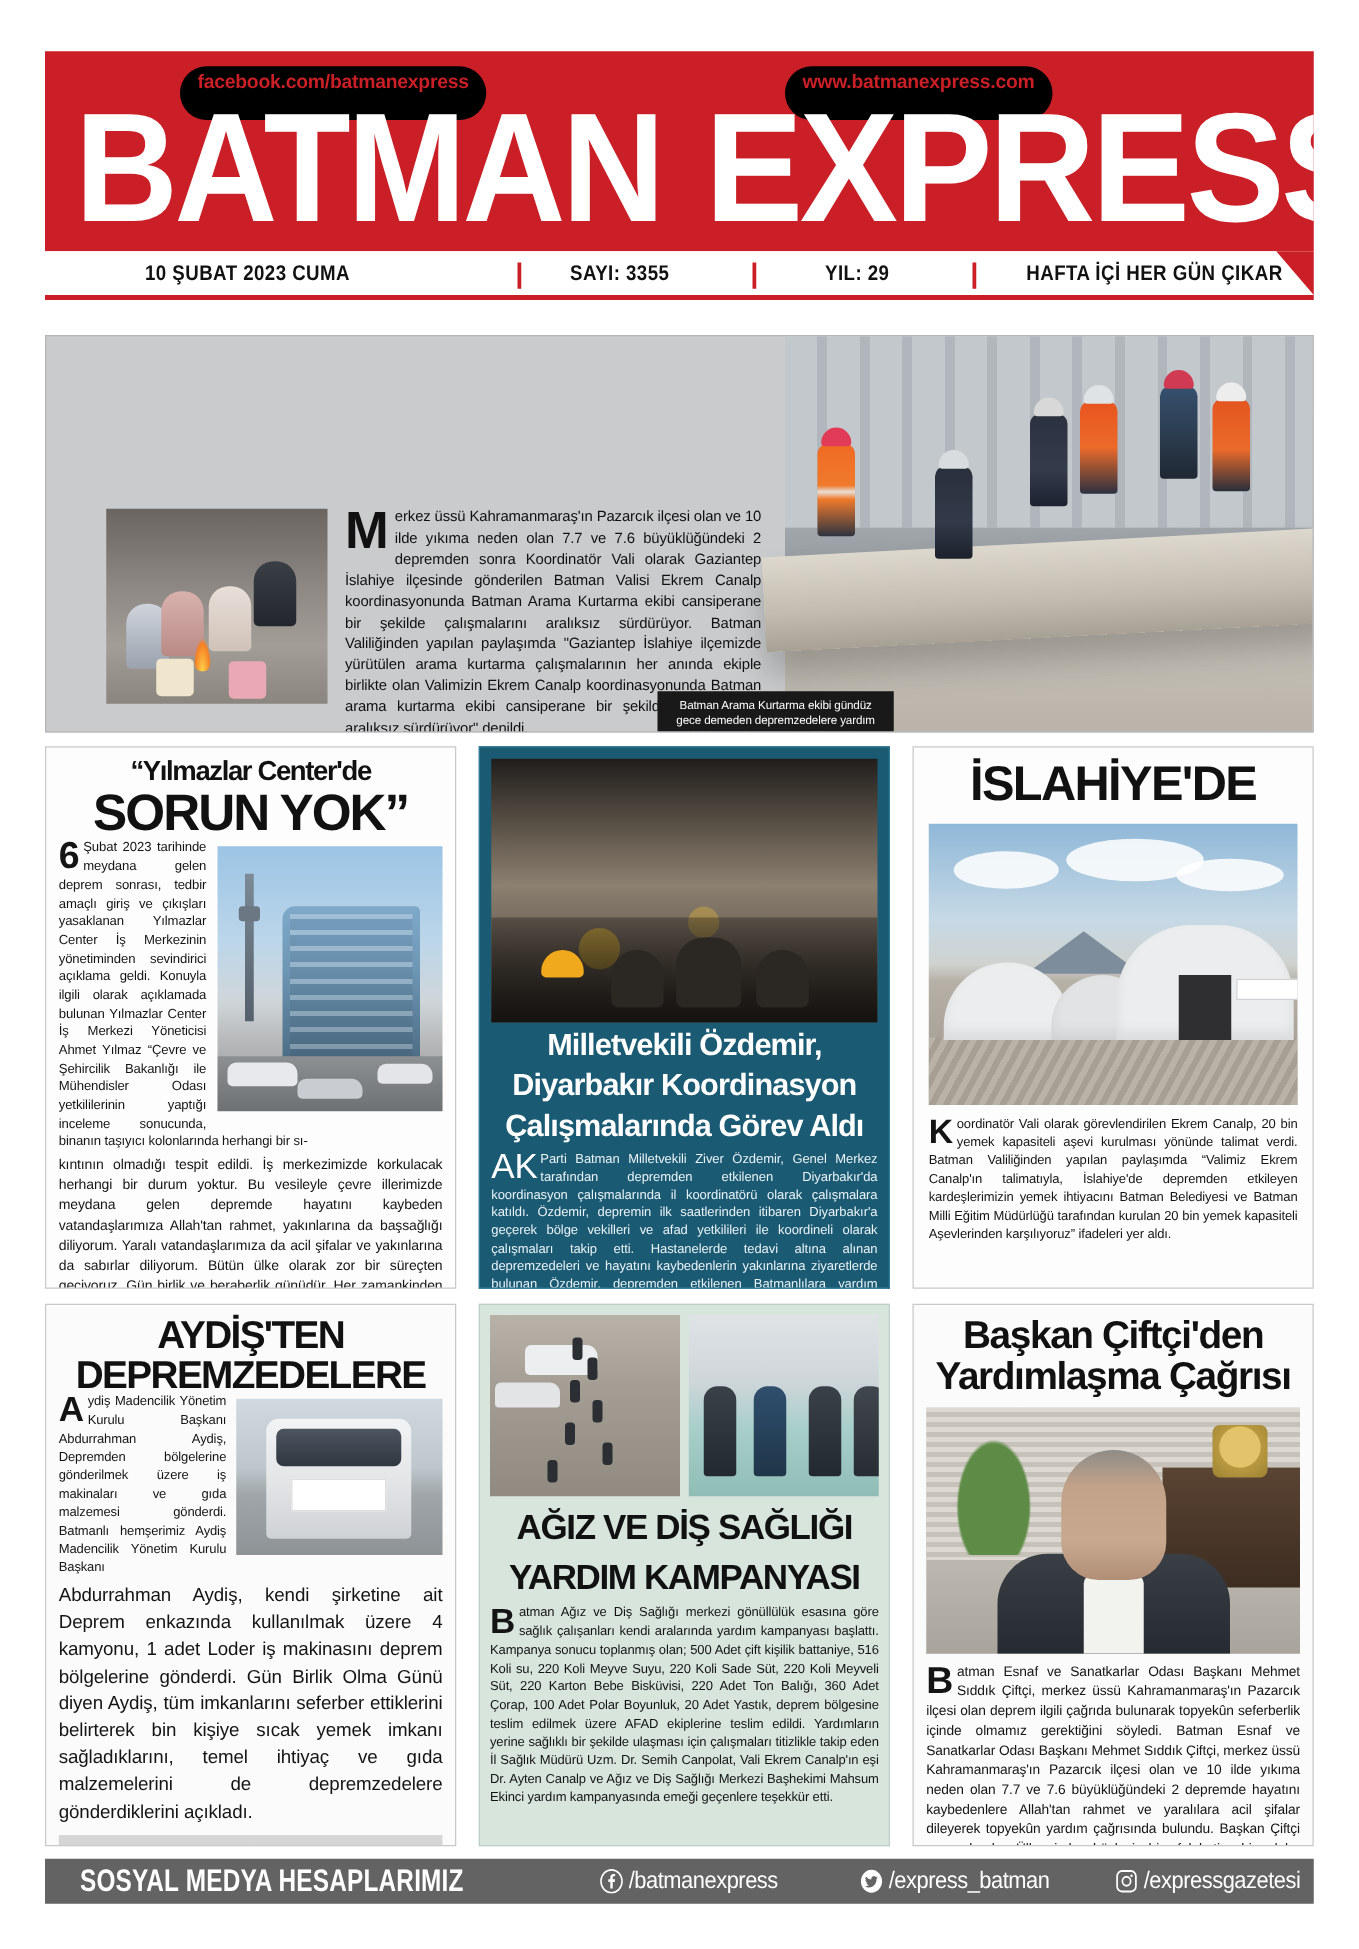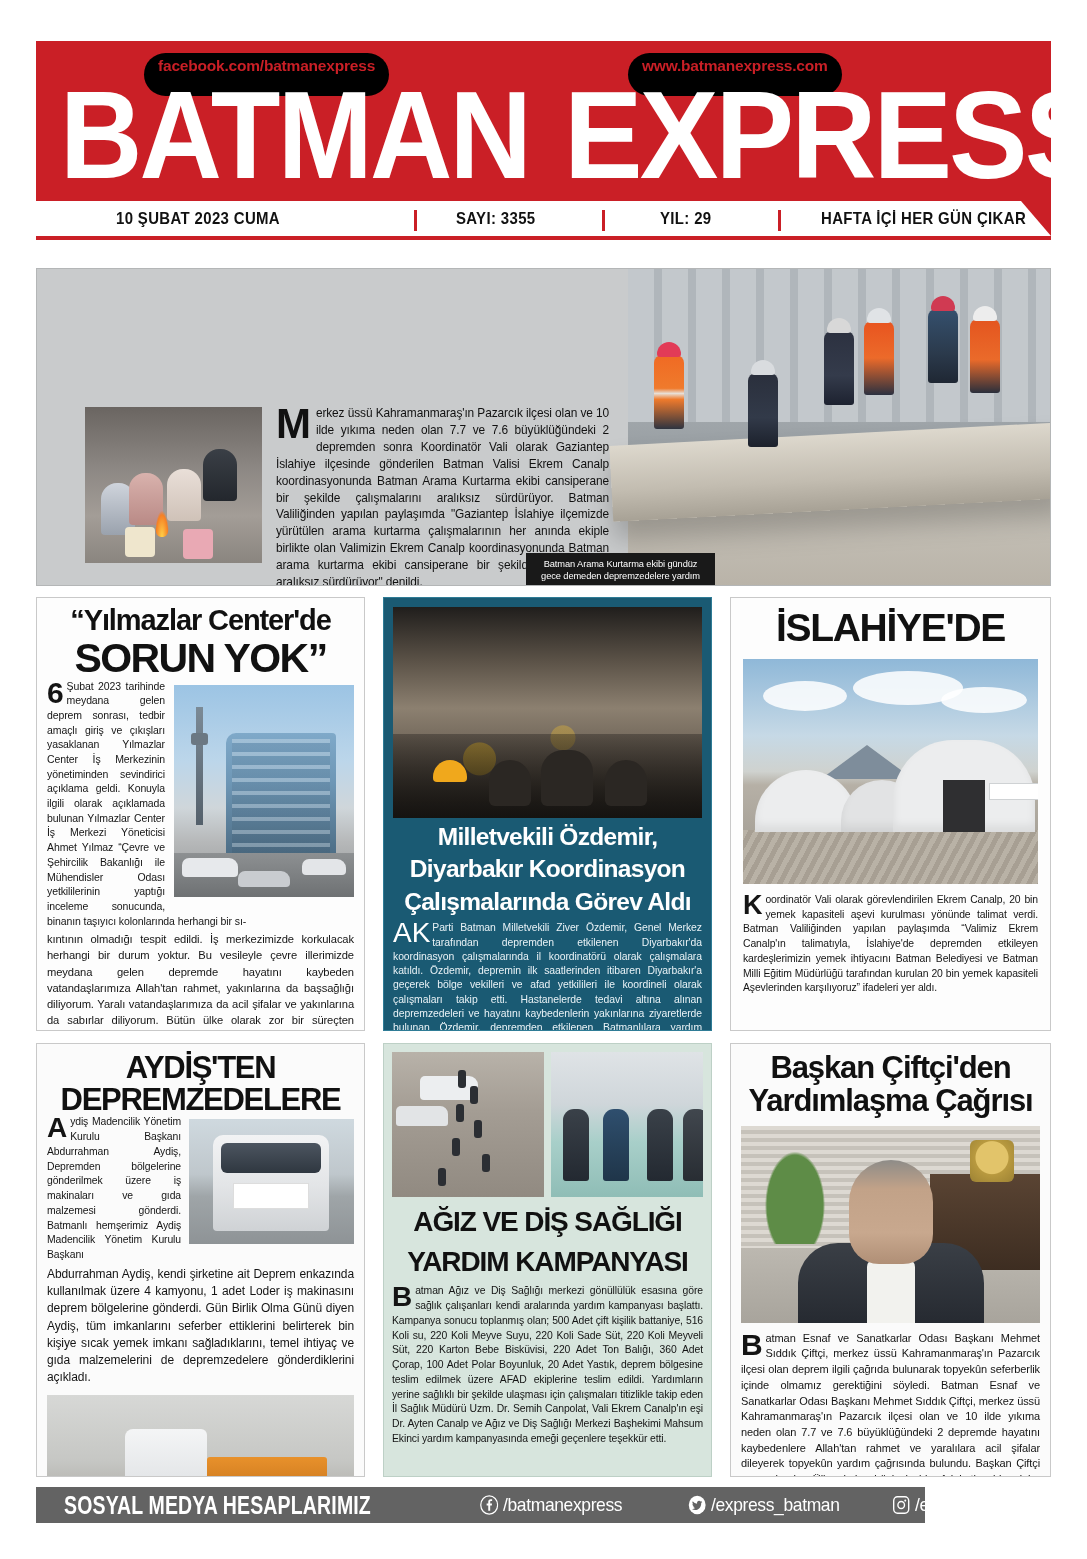--- a/index.html
+++ b/index.html
@@ -260,21 +260,21 @@
 
   .col-a {
     position: absolute;
     left: 0; top: 0;
     width: 329px; height: 434px;
     background: #fdfdfd;
     border: 1px solid #c9c9c9;
     padding: 8px 10px 8px 10px;
     overflow: hidden;
   }
-  .ymz-h1 { font-size: 29px; font-weight: bold; letter-spacing: -1.1px; text-align: center; line-height: 1.02; color:#111; }
+  .ymz-h1 { font-size: 22px; font-weight: bold; letter-spacing: -1.1px; text-align: center; line-height: 1.02; color:#111; }
   .ymz-h2 { font-size: 41px; font-weight: bold; letter-spacing: -1.6px; text-align: center; line-height: 1.0; color:#111; margin-top: 2px; }
   .ymz-photo {
     float: right;
     width: 180px; height: 212px;
     margin: 6px 0 5px 9px;
     background: linear-gradient(180deg, #9cc4e4 0%, #bcd6ea 36%, #cfd6da 58%, #b6b8b9 74%, #8f9294 100%);
     position: relative;
     overflow: hidden;
   }
   .ymz-photo .tower {
@@ -407,21 +407,21 @@
   }
   .ayd-photo1 .wind {
     position:absolute; left: 32px; top: 24px; width: 100px; height: 30px;
     background: linear-gradient(180deg,#4c5560,#2f3740); border-radius: 6px;
   }
   .ayd-photo1 .plate {
     position:absolute; left: 44px; top: 64px; width: 76px; height: 26px; background:#fff; border:1px solid #ddd;
   }
   .ayd-body { font-size: 10.4px; line-height: 1.42; color:#141414; text-align: justify; letter-spacing:-0.1px; }
   .ayd-body .dc { float:left; font-size:28px; line-height:0.8; font-weight:bold; padding-right:3px; padding-top:2px;}
-  .ayd-tail { clear: both; font-size: 12px; line-height: 1.44; color:#141414; text-align: justify; margin-top: 3px; letter-spacing:-0.1px;}
+  .ayd-tail { clear: both; font-size: 15px; line-height: 1.44; color:#141414; text-align: justify; margin-top: 3px; letter-spacing:-0.1px;}
   .ayd-photo2 {
     clear: both; margin-top: 8px; width: 100%; height: 142px;
     background: linear-gradient(180deg, #d7d8d6 0%, #c6c7c4 46%, #b1b0ab 70%, #9e9c96 100%);
     position: relative; overflow: hidden;
   }
   .ayd-photo2 .cab {
     position:absolute; left: 78px; top: 34px; width: 82px; height: 82px;
     background: linear-gradient(180deg,#f4f5f6,#d9dcdf); border-radius: 8px 6px 3px 3px;
   }
   .ayd-photo2 .trail {
@@ -500,21 +500,21 @@
     position:absolute; left: 50%; transform: translateX(-50%); bottom: 0;
     width: 48px; height: 64px; background: #f2f2ee; border-radius: 8px 8px 0 0;
   }
   .cft-body { font-size: 11px; line-height: 1.43; color:#141414; text-align: justify; margin-top: 8px; letter-spacing:-0.1px;}
   .cft-body .dc { float:left; font-size:30px; line-height:0.8; font-weight:bold; padding-right:3px; padding-top:2px;}
 
   
   .footer {
     position: absolute;
     left: 36px; top: 1487px;
-    width: 889px; height: 36px;
+    width: 1015px; height: 36px;
     background: #636363;
     display: flex; align-items: center;
   }
   .ft-title {
     position: absolute; left: 28px;
     color: #ffffff; font-weight: bold; font-size: 25px;
     letter-spacing: 0.2px;
     transform: scaleX(0.78); transform-origin: left center;
     white-space: nowrap;
   }

